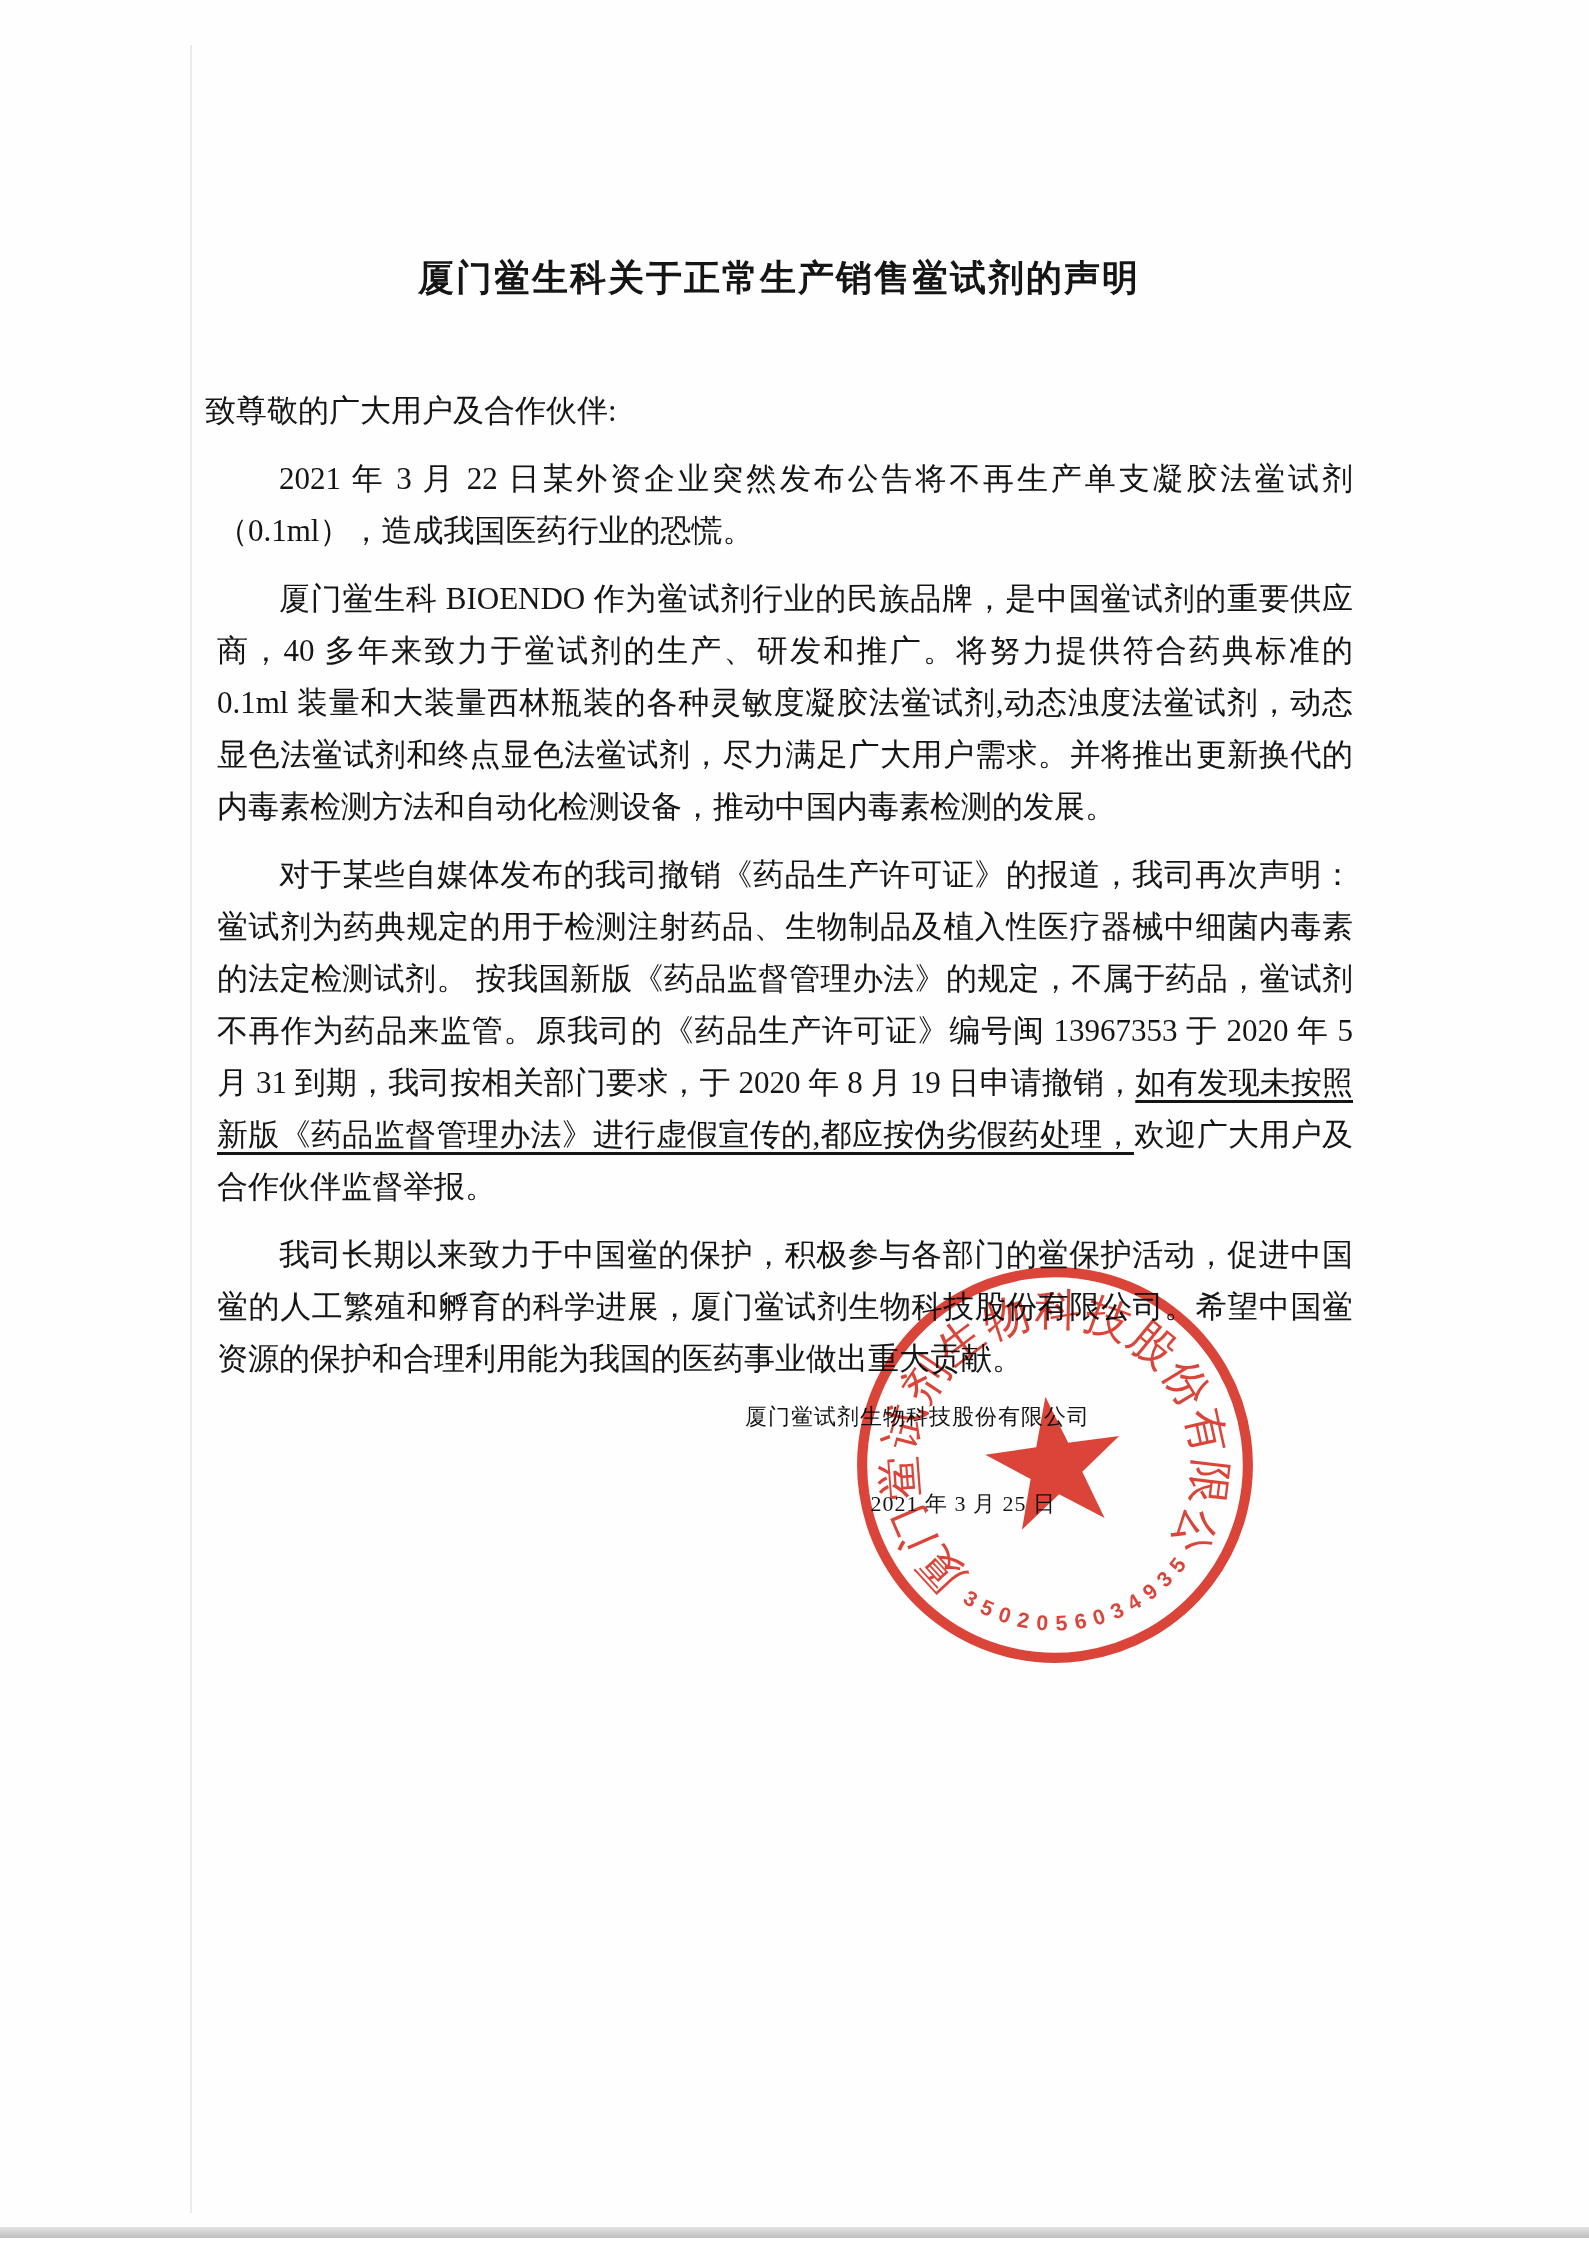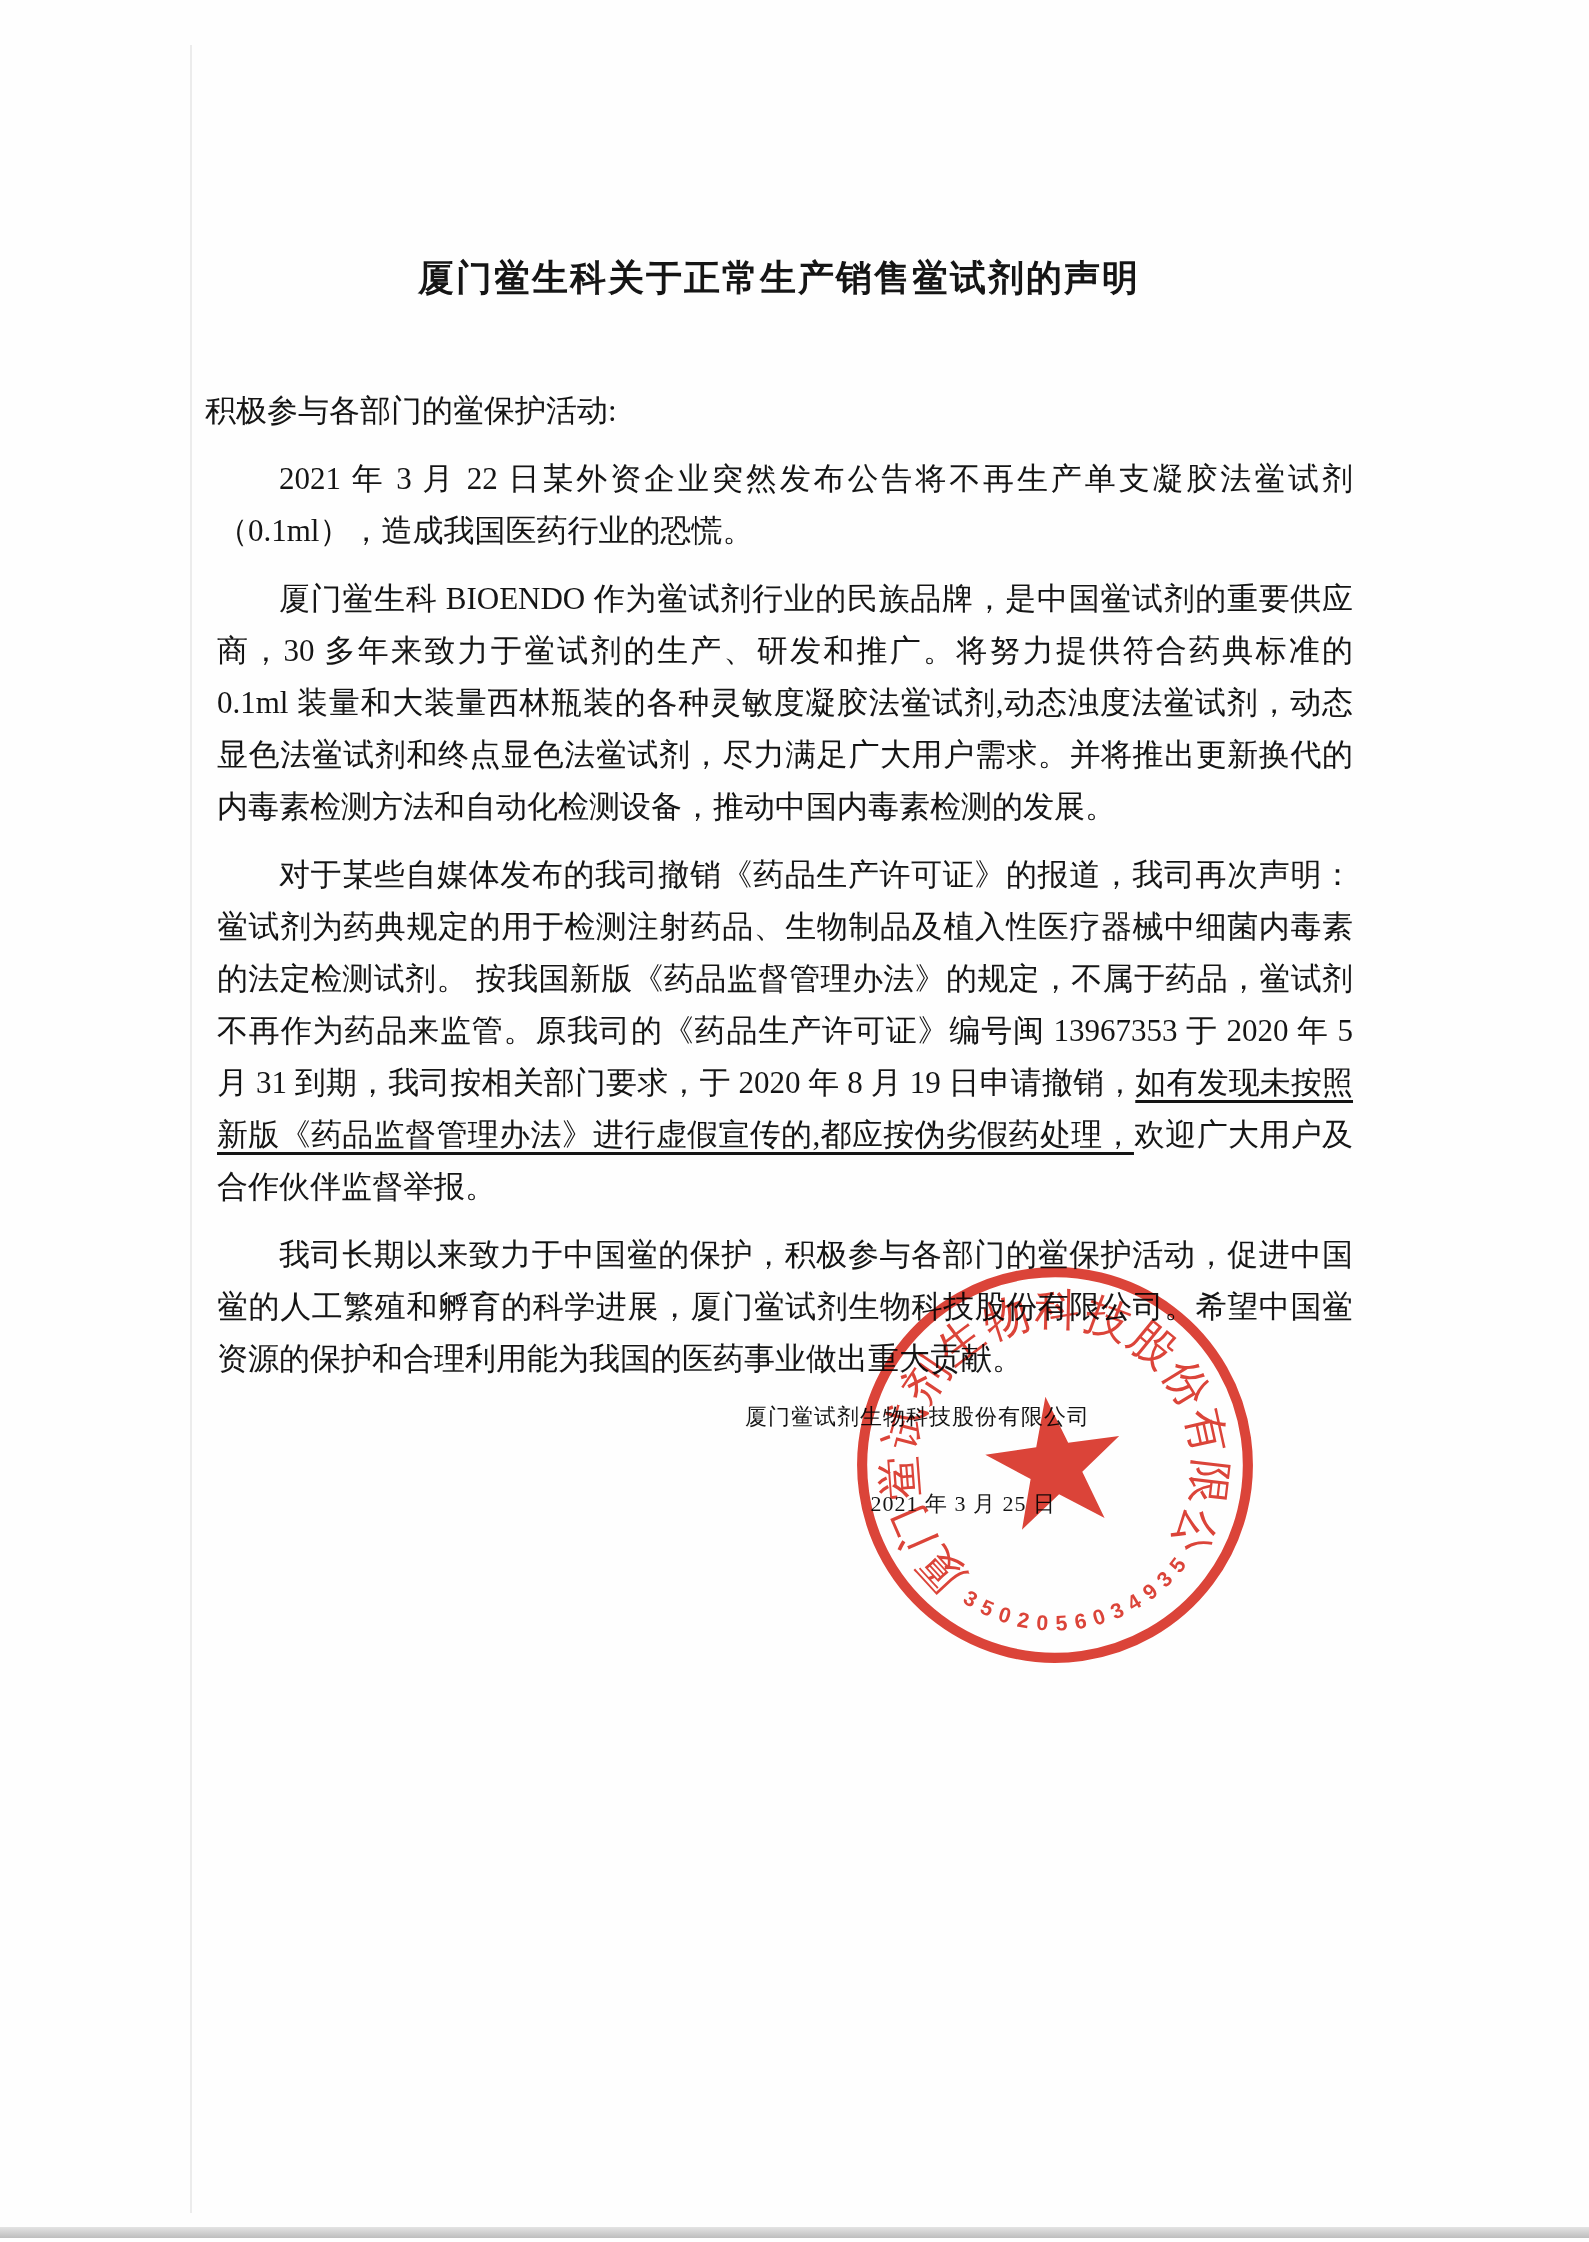--- a/index.html
+++ b/index.html
@@ -55,25 +55,25 @@
 </head>
 <body>
 
 <div class="page">
 
   <div class="scan-line"></div>
 
   <div class="content">
     <h1 class="title">厦门鲎生科关于正常生产销售鲎试剂的声明</h1>
 
-    <p class="salutation">积极参与各部门的鲎保护活动:</p>
+    <p class="salutation">致尊敬的广大用户及合作伙伴:</p>
 
     <p class="para">2021 年 3 月 22 日某外资企业突然发布公告将不再生产单支凝胶法鲎试剂（0.1ml），造成我国医药行业的恐慌。</p>
 
-    <p class="para">厦门鲎生科 BIOENDO 作为鲎试剂行业的民族品牌，是中国鲎试剂的重要供应商，30 多年来致力于鲎试剂的生产、研发和推广。将努力提供符合药典标准的 0.1ml 装量和大装量西林瓶装的各种灵敏度凝胶法鲎试剂,动态浊度法鲎试剂，动态显色法鲎试剂和终点显色法鲎试剂，尽力满足广大用户需求。并将推出更新换代的内毒素检测方法和自动化检测设备，推动中国内毒素检测的发展。</p>
+    <p class="para">厦门鲎生科 BIOENDO 作为鲎试剂行业的民族品牌，是中国鲎试剂的重要供应商，40 多年来致力于鲎试剂的生产、研发和推广。将努力提供符合药典标准的 0.1ml 装量和大装量西林瓶装的各种灵敏度凝胶法鲎试剂,动态浊度法鲎试剂，动态显色法鲎试剂和终点显色法鲎试剂，尽力满足广大用户需求。并将推出更新换代的内毒素检测方法和自动化检测设备，推动中国内毒素检测的发展。</p>
 
     <p class="para"><span>对于某些自媒体发布的我司撤销《药品生产许可证》的报道，我司再次声明：鲎试剂为药典规定的用于检测注射药品、生物制品及植入性医疗器械中细菌内毒素的法定检测试剂。 按我国新版《药品监督管理办法》的规定，不属于药品，鲎试剂不再作为药品来监管。原我司的《药品生产许可证》编号闽 13967353 于 2020 年 5 月 31 到期，我司按相关部门要求，于 2020 年 8 月 19 日申请撤销，</span><u>如有发现未按照新版《药品监督管理办法》进行虚假宣传的,都应按伪劣假药处理，</u><span>欢迎广大用户及合作伙伴监督举报。</span></p>
 
     <p class="para">我司长期以来致力于中国鲎的保护，积极参与各部门的鲎保护活动，促进中国鲎的人工繁殖和孵育的科学进展，厦门鲎试剂生物科技股份有限公司。希望中国鲎资源的保护和合理利用能为我国的医药事业做出重大贡献。</p>
   </div>
 
   <div class="sig-company">厦门鲎试剂生物科技股份有限公司</div>
   <div class="sig-date">2021 年 3 月 25 日</div>
 
   <div class="seal">

